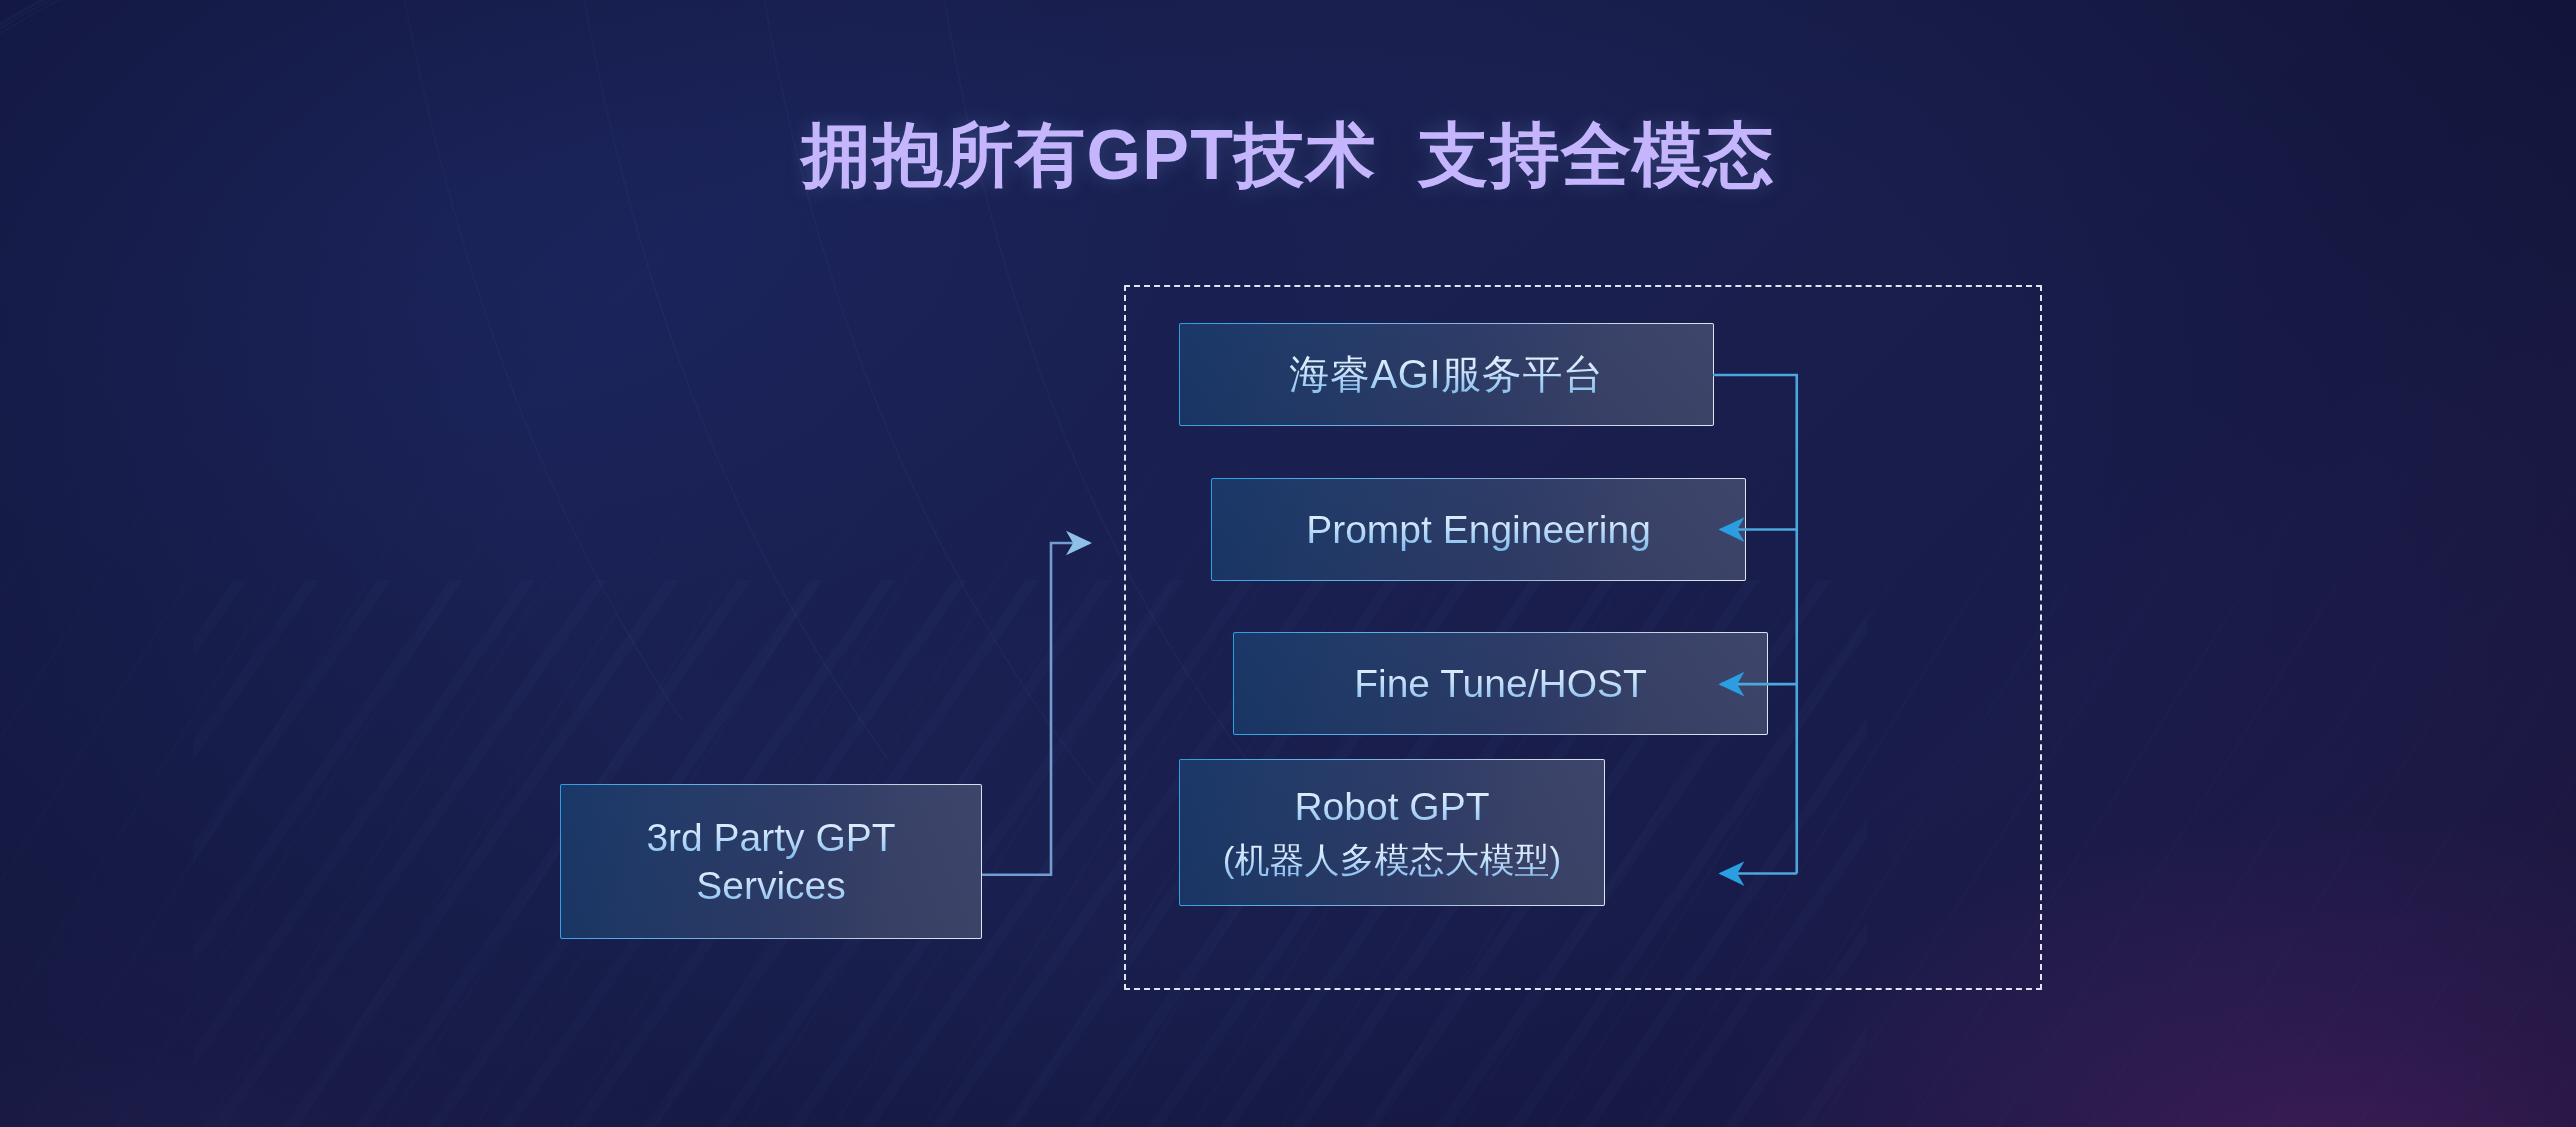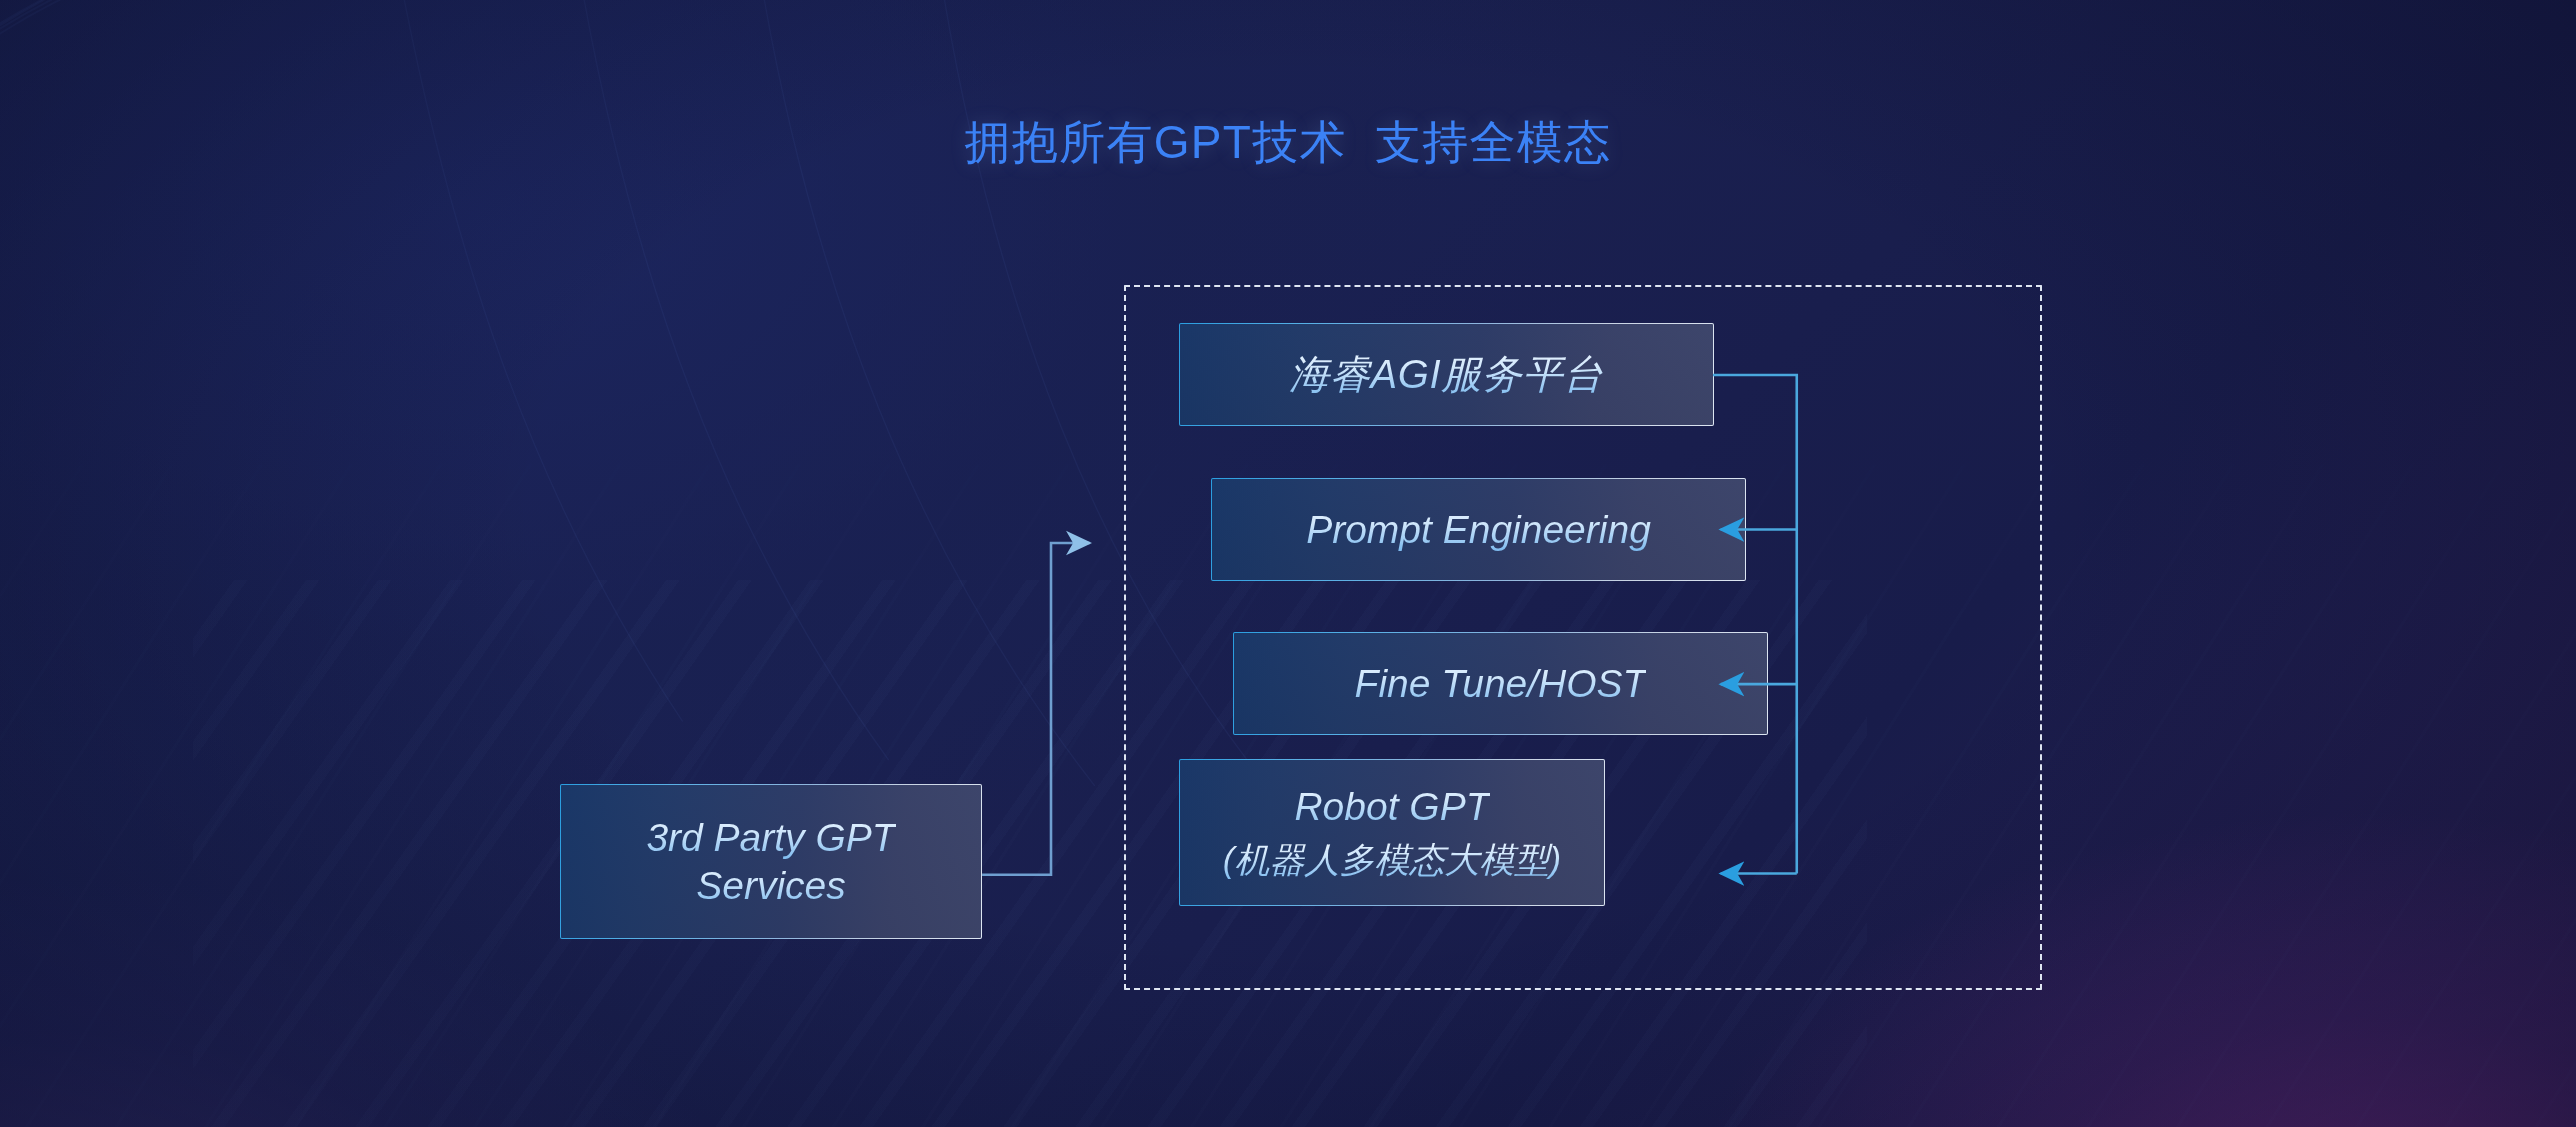--- a/index.html
+++ b/index.html
@@ -48,40 +48,40 @@
   #bg-vignette{
     position:absolute; inset:0;
     background:radial-gradient(ellipse 1674px 966px at 50% 45%, rgba(0,0,0,0) 45%, rgba(8,10,34,0.45) 100%);
     pointer-events:none;
   }
 
   
   #title{
     position:absolute; left:0; top:117px; width:100%;
     text-align:center;
-    color:#3b82f6;
-    font-size:46px;
-    font-weight:400;
+    color:#c4b5fd;
+    font-size:70px;
+    font-weight:700;
     letter-spacing:1.3px;
     line-height:1.1;
     white-space:pre;
     text-shadow:0 0 19.3px rgba(150,190,255,0.22);
   }
 
   
   #dashed-container{
     position:absolute;
     left:1124px; top:285px;
     width:918px; height:705px;
     border:2.6px dashed #dfe6f2;
     border-radius:1.3px;
   }
 
   
-  #stage{ position:absolute; inset:0;font-style:italic; }
+  #stage{ position:absolute; inset:0; }
 
   .node{
     position:absolute;
     border:1.9px solid transparent;
     border-radius:1.9px;
     background:
       linear-gradient(180deg, rgba(22,30,74,0.80) 0%, rgba(19,26,68,0.80) 100%) padding-box,
       linear-gradient(100deg,#2a9ee0 0%, #55b0e6 22%, #8fb6de 55%, #c9d4e4 78%, #dde6f2 100%) border-box;
     display:flex;
     flex-direction:column;

